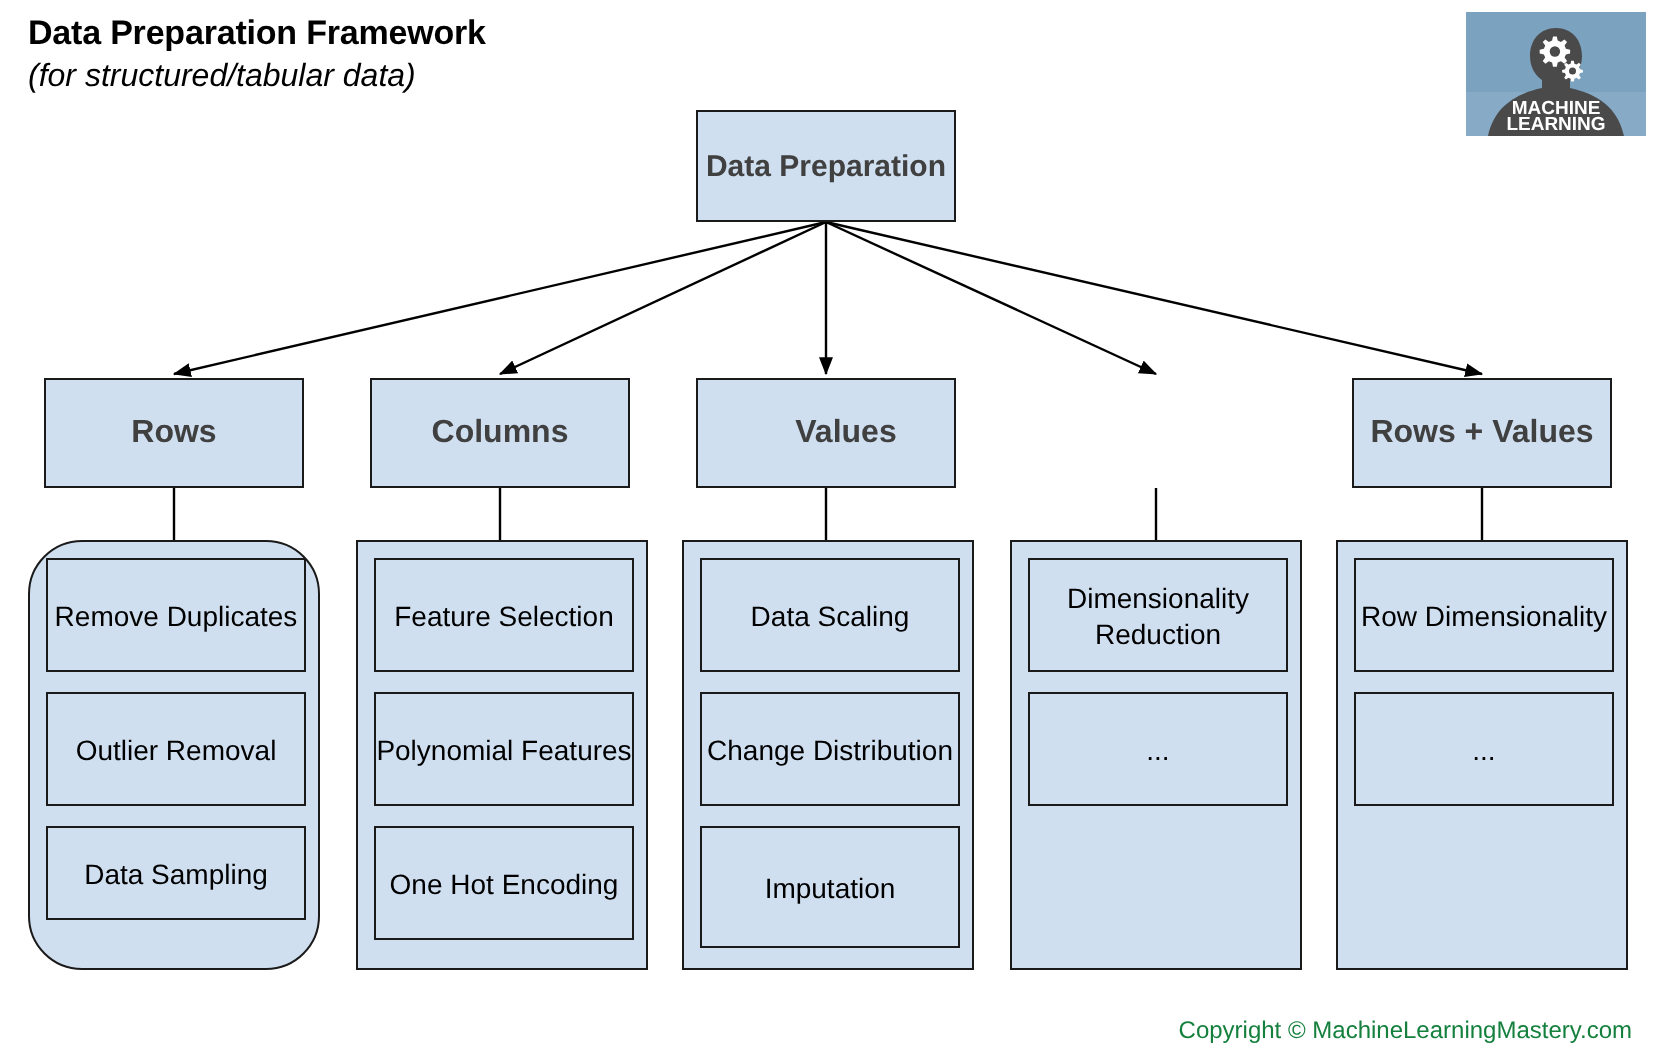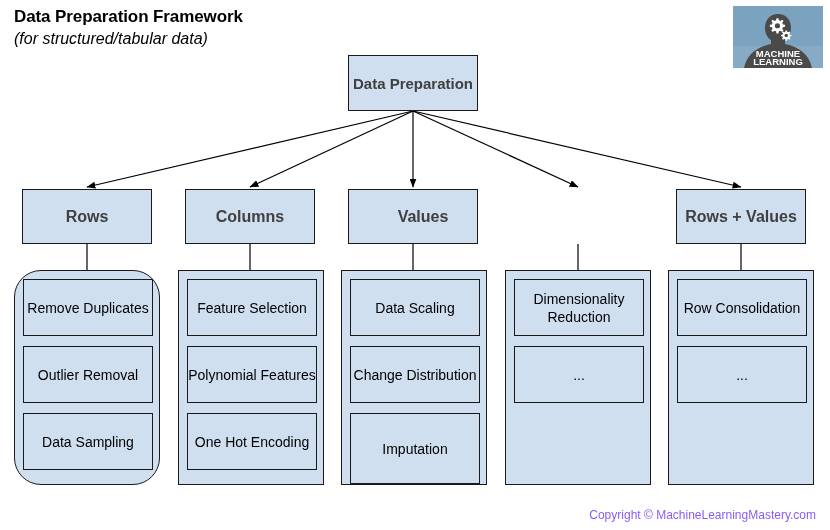--- a/index.html
+++ b/index.html
@@ -105,21 +105,21 @@
     height: 530px;
     pointer-events: none;
   }
 
   
   #copyright {
     position: absolute;
     right: 14px;
     bottom: 8px;
     font-size: 12px;
-    color: #8b5cf6;
+    color: #15803d;
     white-space: nowrap;
   }
 </style>
 </head>
 <body>
 
 <div id="canvas">
 
   <div id="title-block">
     <div id="main-title">Data Preparation Framework</div>
@@ -185,21 +185,21 @@
     <span>Rows + Values</span>
   </div>
 
   <div class="group-panel" style="left:14px; top:270px; width:146px; height:215px;border-radius:27px;">
     <div class="leaf-box" style="left:8px; top:8px; width:130px; height:57px;">
       <span>Remove Duplicates</span>
     </div>
     <div class="leaf-box" style="left:8px; top:75px; width:130px; height:57px;">
       <span>Outlier Removal</span>
     </div>
-    <div class="leaf-box" style="left:8px; top:142px; width:130px; height:57px;">
+    <div class="leaf-box" style="left:8px; top:142px; width:130px; height:47px;">
       <span>Data Sampling</span>
     </div>
   </div>
 
   <div class="group-panel" style="left:178px; top:270px; width:146px; height:215px;">
     <div class="leaf-box" style="left:8px; top:8px; width:130px; height:57px;">
       <span>Feature Selection</span>
     </div>
     <div class="leaf-box" style="left:8px; top:75px; width:130px; height:57px;">
       <span>Polynomial Features</span>
@@ -209,37 +209,37 @@
     </div>
   </div>
 
   <div class="group-panel" style="left:341px; top:270px; width:146px; height:215px;">
     <div class="leaf-box" style="left:8px; top:8px; width:130px; height:57px;">
       <span>Data Scaling</span>
     </div>
     <div class="leaf-box" style="left:8px; top:75px; width:130px; height:57px;">
       <span>Change Distribution</span>
     </div>
-    <div class="leaf-box" style="left:8px; top:142px; width:130px; height:71px;">
+    <div class="leaf-box" style="left:8px; top:142px; width:130px; height:61px;">
       <span>Imputation</span>
     </div>
   </div>
 
   <div class="group-panel" style="left:505px; top:270px; width:146px; height:215px;">
     <div class="leaf-box" style="left:8px; top:8px; width:130px; height:57px;">
       <span>Dimensionality Reduction</span>
     </div>
     <div class="leaf-box" style="left:8px; top:75px; width:130px; height:57px;">
       <span>...</span>
     </div>
   </div>
 
   <div class="group-panel" style="left:668px; top:270px; width:146px; height:215px;">
     <div class="leaf-box" style="left:8px; top:8px; width:130px; height:57px;">
-      <span>Row Consolidation</span>
+      <span>Row Dimensionality</span>
     </div>
     <div class="leaf-box" style="left:8px; top:75px; width:130px; height:57px;">
       <span>...</span>
     </div>
   </div>
 
   <div id="copyright">Copyright © MachineLearningMastery.com</div>
 
 </div>
 

